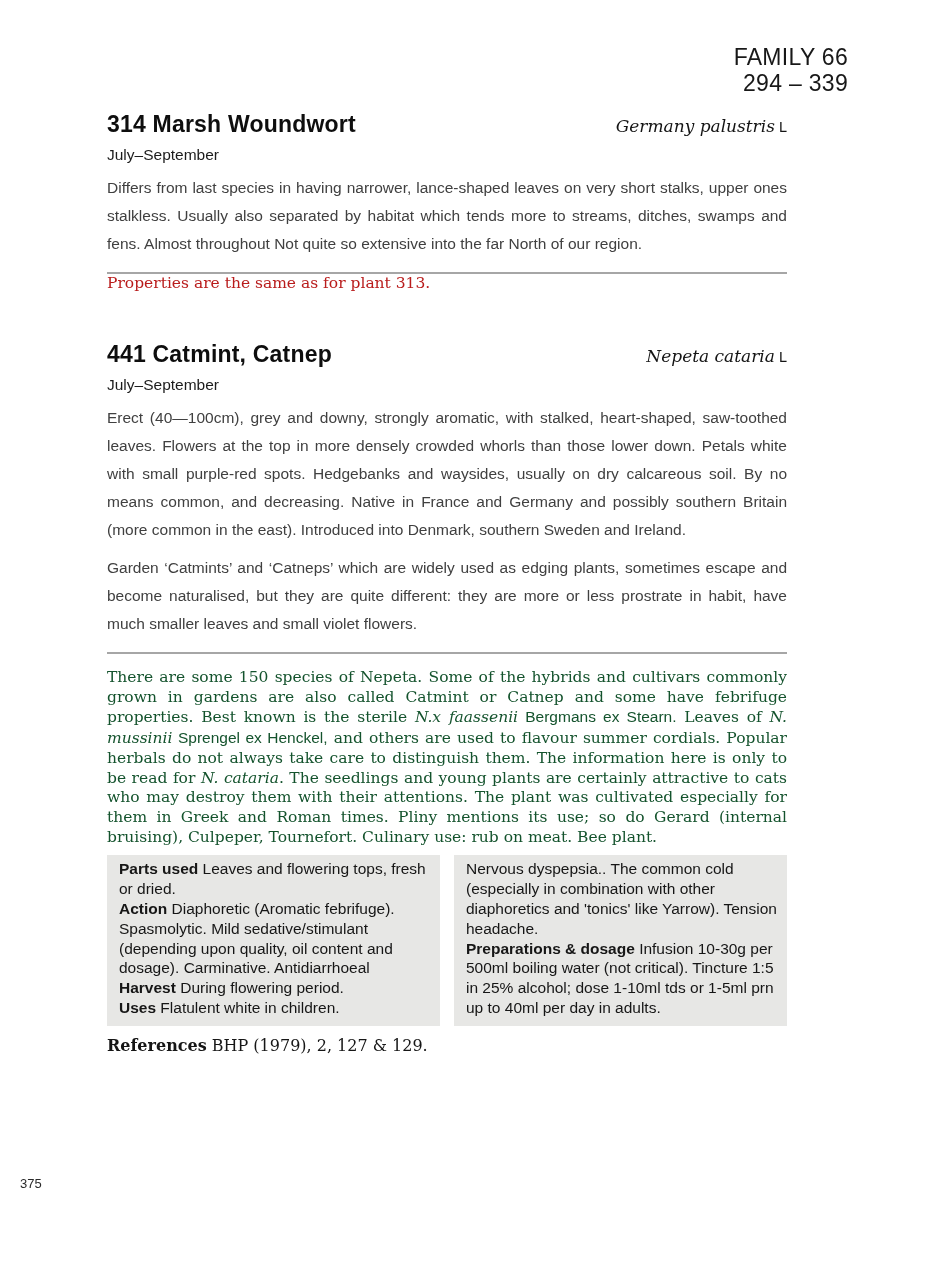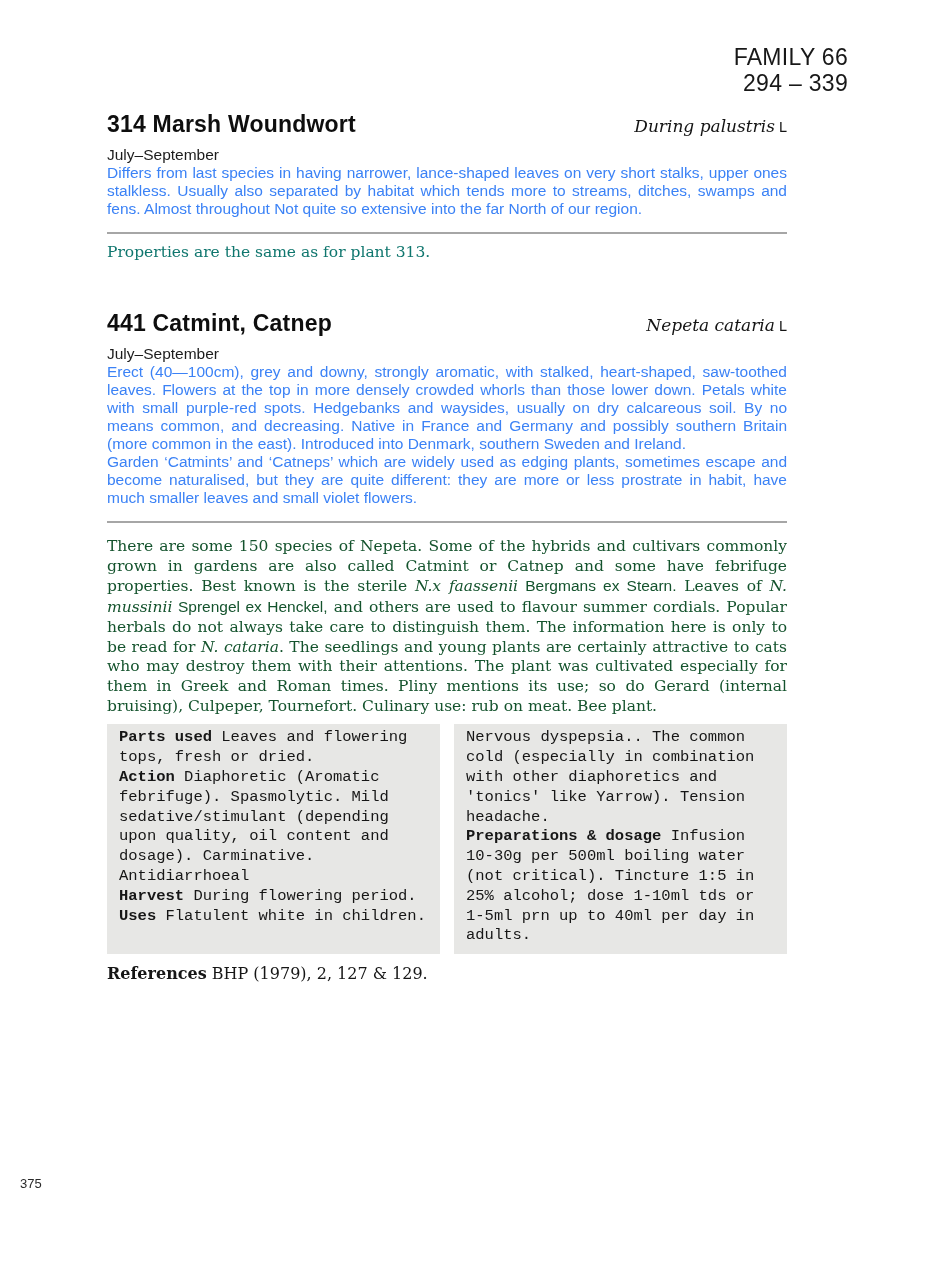--- a/index.html
+++ b/index.html
@@ -10,55 +10,55 @@
   .page-header{
     position:absolute;top:44px;right:85px;text-align:right;
     font-size:23px;line-height:26px;color:#181818;letter-spacing:.3px;
   }
   .content{position:absolute;left:107px;top:110px;width:680px;}
   .entry-head{display:flex;justify-content:space-between;align-items:baseline;gap:12px;}
   .entry-title{font-size:23px;font-weight:bold;color:#0e0e0e;letter-spacing:.2px;line-height:28px;}
   .latin{font-family:"DejaVu Serif",serif;font-style:italic;font-size:17px;color:#141414;}
   .auth{font-style:normal;font-family:"Liberation Sans",sans-serif;font-size:14.5px;}
   .season{margin-top:8px;font-size:15.5px;color:#1c1c1c;}
-  .sans-para{font-size:15.5px;line-height:18px;text-align:justify;color:#3b82f6;}
+  .sans-para{margin-top:10px;font-size:15.5px;line-height:28px;text-align:justify;color:#404040;}
   .rule{border:none;border-top:2px solid #a6a6a6;margin:14px 0 0 0;height:0;}
-  .serif-note{margin-top:9px;font-family:"DejaVu Serif",serif;font-size:15.5px;color:#0f766e;}
+  .serif-note{margin-top:0;font-family:"DejaVu Serif",serif;font-size:15.5px;color:#b91c1c;}
   .head-315{margin-top:48px;}
   .discussion{
     margin-top:14px;font-family:"DejaVu Serif",serif;font-size:15.5px;
     line-height:19.7px;text-align:justify;color:#14532d;
   }
   .discussion .sf{font-family:"Liberation Sans",sans-serif;}
   .discussion .it{font-style:italic;}
   .monograph{margin-top:8px;display:flex;gap:14px;}
   .mcol{
     background:#e7e7e5;padding:4px 8px 8px 12px;flex:1;
-    font-family:Liberation Mono, monospace;font-size:15.5px;line-height:19.8px;color:#161616;
+    font-family:Liberation Sans, sans-serif;font-size:15.5px;line-height:19.8px;color:#161616;
   }
   .m-item b{font-weight:bold;}
   .refs{margin-top:10px;font-family:"DejaVu Serif",serif;font-size:16px;color:#161616;}
   .refs b{font-weight:bold;}
   .page-num{position:absolute;left:20px;top:1176px;font-size:13px;color:#2a2a2a;}
 </style>
 </head>
 <body>
 
 <div class="page">
 
   <div class="page-header">
     <div>FAMILY 66</div>
     <div>294 – 339</div>
   </div>
 
   <div class="content">
 
     <div class="entry-head">
       <span class="entry-title">314 Marsh Woundwort</span>
-      <span><span class="latin">During palustris</span><span class="latin auth"> L</span></span>
+      <span><span class="latin">Germany palustris</span><span class="latin auth"> L</span></span>
     </div>
     <div class="season">July–September</div>
     <div class="sans-para">Differs from last species in having narrower, lance-shaped leaves on very short stalks, upper ones stalkless. Usually also separated by habitat which tends more to streams, ditches, swamps and fens. Almost throughout Not quite so extensive into the far North of our region.</div>
 
     <hr class="rule">
 
     <div class="serif-note">Properties are the same as for plant 313.</div>
 
     <div class="entry-head head-315">
       <span class="entry-title">441 Catmint, Catnep</span>

